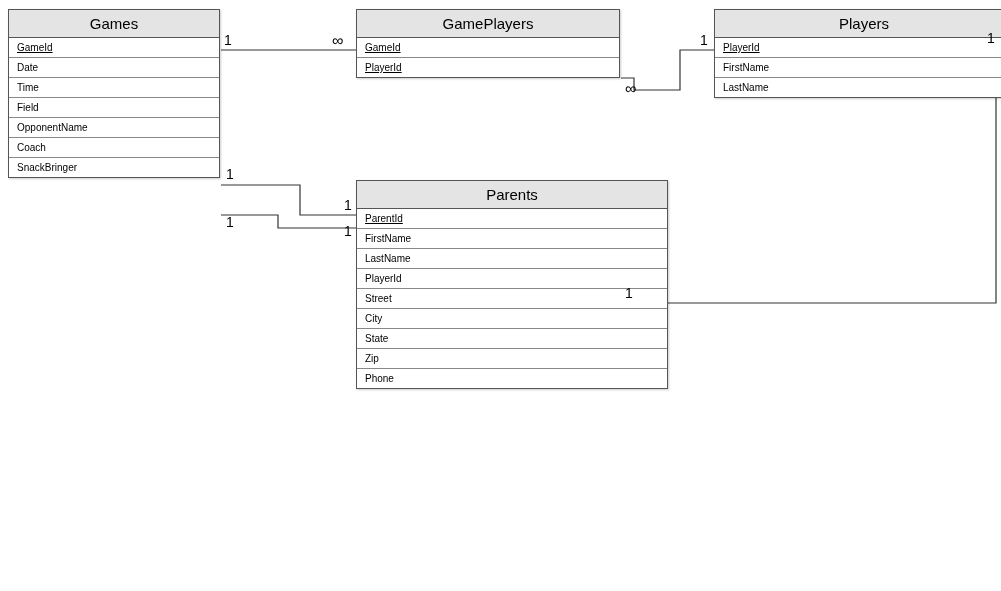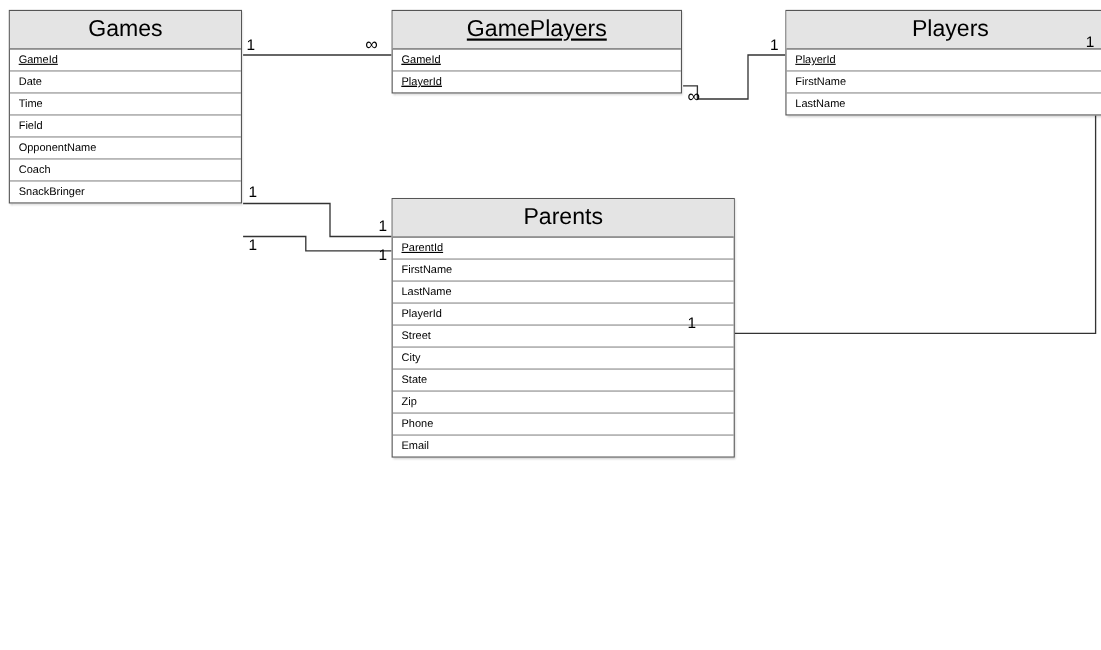--- a/index.html
+++ b/index.html
@@ -17,21 +17,21 @@
     position: absolute;
     border: 1px solid #555;
     background: #fff;
     box-shadow: 1px 1px 2px rgba(0,0,0,0.2);
   }
   .entity-title {
     background: #e4e4e4;
     border-bottom: 1px solid #555;
     text-align: center;
     padding: 5px 8px;
-    font-size: 21px;
+    font-size: 15px;
   }
   .entity-row {
     border-bottom: 1px solid #888;
     padding: 4px 8px;
     font-size: 10px;
   }
   .entity-row:last-child { border-bottom: none; }
   .pk { text-decoration: underline; }
   .conn {
     position: absolute;
@@ -53,21 +53,21 @@
   <div class="entity-title">Games</div>
   <div class="entity-row pk">GameId</div>
   <div class="entity-row">Date</div>
   <div class="entity-row">Time</div>
   <div class="entity-row">Field</div>
   <div class="entity-row">OpponentName</div>
   <div class="entity-row">Coach</div>
   <div class="entity-row">SnackBringer</div>
 </div>
 
-<div class="entity" style="left:356px; top:9px; width:264px;text-decoration:underline;">
+<div class="entity" style="left:356px; top:9px; width:264px;">
   <div class="entity-title">GamePlayers</div>
   <div class="entity-row pk">GameId</div>
   <div class="entity-row pk">PlayerId</div>
 </div>
 
 <div class="entity" style="left:714px; top:9px; width:300px;">
   <div class="entity-title">Players</div>
   <div class="entity-row pk">PlayerId</div>
   <div class="entity-row">FirstName</div>
   <div class="entity-row">LastName</div>
@@ -77,21 +77,20 @@
   <div class="entity-title">Parents</div>
   <div class="entity-row pk">ParentId</div>
   <div class="entity-row">FirstName</div>
   <div class="entity-row">LastName</div>
   <div class="entity-row">PlayerId</div>
   <div class="entity-row">Street</div>
   <div class="entity-row">City</div>
   <div class="entity-row">State</div>
   <div class="entity-row">Zip</div>
   <div class="entity-row">Phone</div>
-  <div class="entity-row">Email</div>
 </div>
 
 <svg class="conn" style="left:0; top:0; width:1001px; height:591px; z-index:-1;">
 
   <path d="M 221 50 L 356 50"></path>
 
   <path d="M 714 50 L 680 50 L 680 90 L 634 90 L 634 78 L 621 78"></path>
 
   <path d="M 221 185 L 300 185 L 300 215 L 356 215"></path>
 

